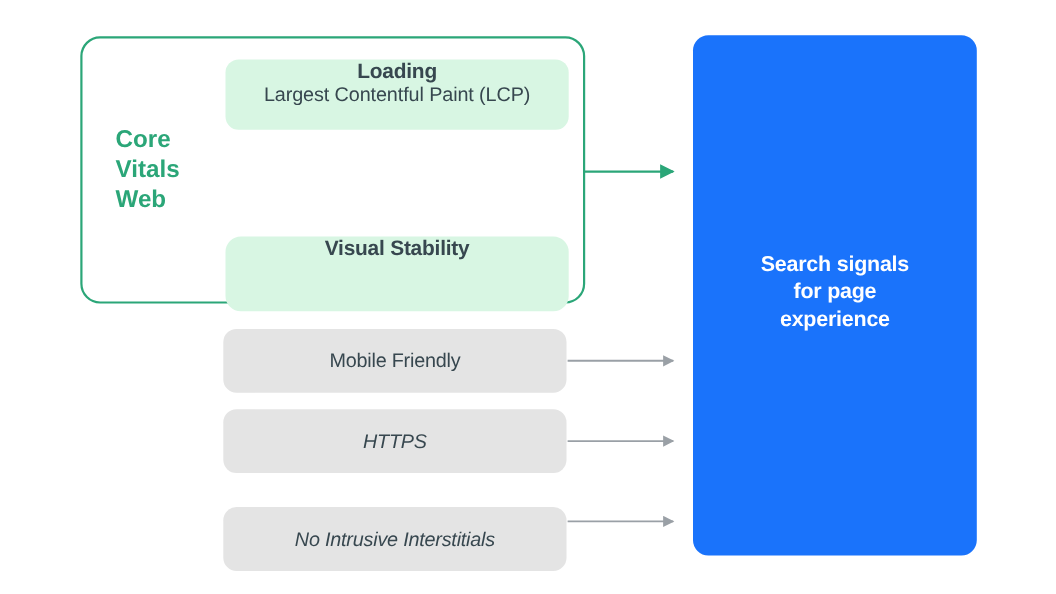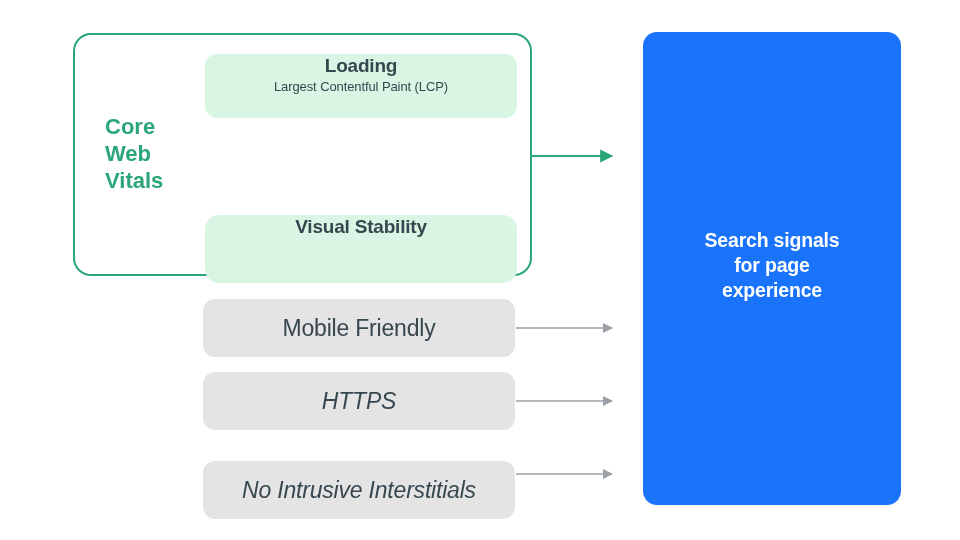--- a/index.html
+++ b/index.html
@@ -64,21 +64,21 @@
   .metric-card.m2 { top: 180px; height: 68px; border-radius: 14px; }
 
   .metric-title {
     font-size: 19px;
     font-weight: bold;
     color: #37474F;
     line-height: 23px;
     letter-spacing: -0.2px;
   }
   .metric-sub {
-    font-size: 13px;
+    font-size: 18px;
     font-weight: normal;
     color: #37474F;
     line-height: 17px;
     margin-top: 1px;
     letter-spacing: -0.1px;
   }
 
   
   .signal-box {
     position: absolute;
@@ -90,40 +90,39 @@
     display: flex;
     align-items: center;
     justify-content: center;
     box-sizing: border-box;
   }
   .signal-box.s0 { top: 299px; }
   .signal-box.s1 { top: 372px; font-style: italic; }
   .signal-box.s2 { top: 461px; font-style: italic; }
 
   .signal-label {
-    font-size: 23px;
+    font-size: 18px;
     font-weight: normal;
     color: #37474F;
     line-height: 23px;
     letter-spacing: -0.2px;
   }
 
   
   .outcome-panel {
     position: absolute;
     left: 630px;
     top: 32px;
     width: 258px;
     height: 473px;
     background: #1A73FB;
     border-radius: 14px;
     display: flex;
     align-items: center;
     justify-content: center;
-    margin-left: 13px;
   }
   .outcome-text {
     color: #ffffff;
     font-size: 19.5px;
     font-weight: bold;
     line-height: 25px;
     text-align: center;
     white-space: pre-line;
     letter-spacing: -0.2px;
     padding-bottom: 6px;
@@ -141,22 +140,22 @@
 </style>
 </head>
 <body>
 
 <div id="diagram">
 
   <div class="cwv-container">
 
     <div class="cwv-label">
       <span>Core</span>
+      <span>Vitals</span>
       <span>Web</span>
-      <span>Vitals</span>
     </div>
 
     <div class="metric-card m0">
       <div class="metric-title">Loading</div>
       <div class="metric-sub">Largest Contentful Paint (LCP)</div>
     </div>
 
 
     <div class="metric-card m2">
       <div class="metric-title">Visual Stability</div>

